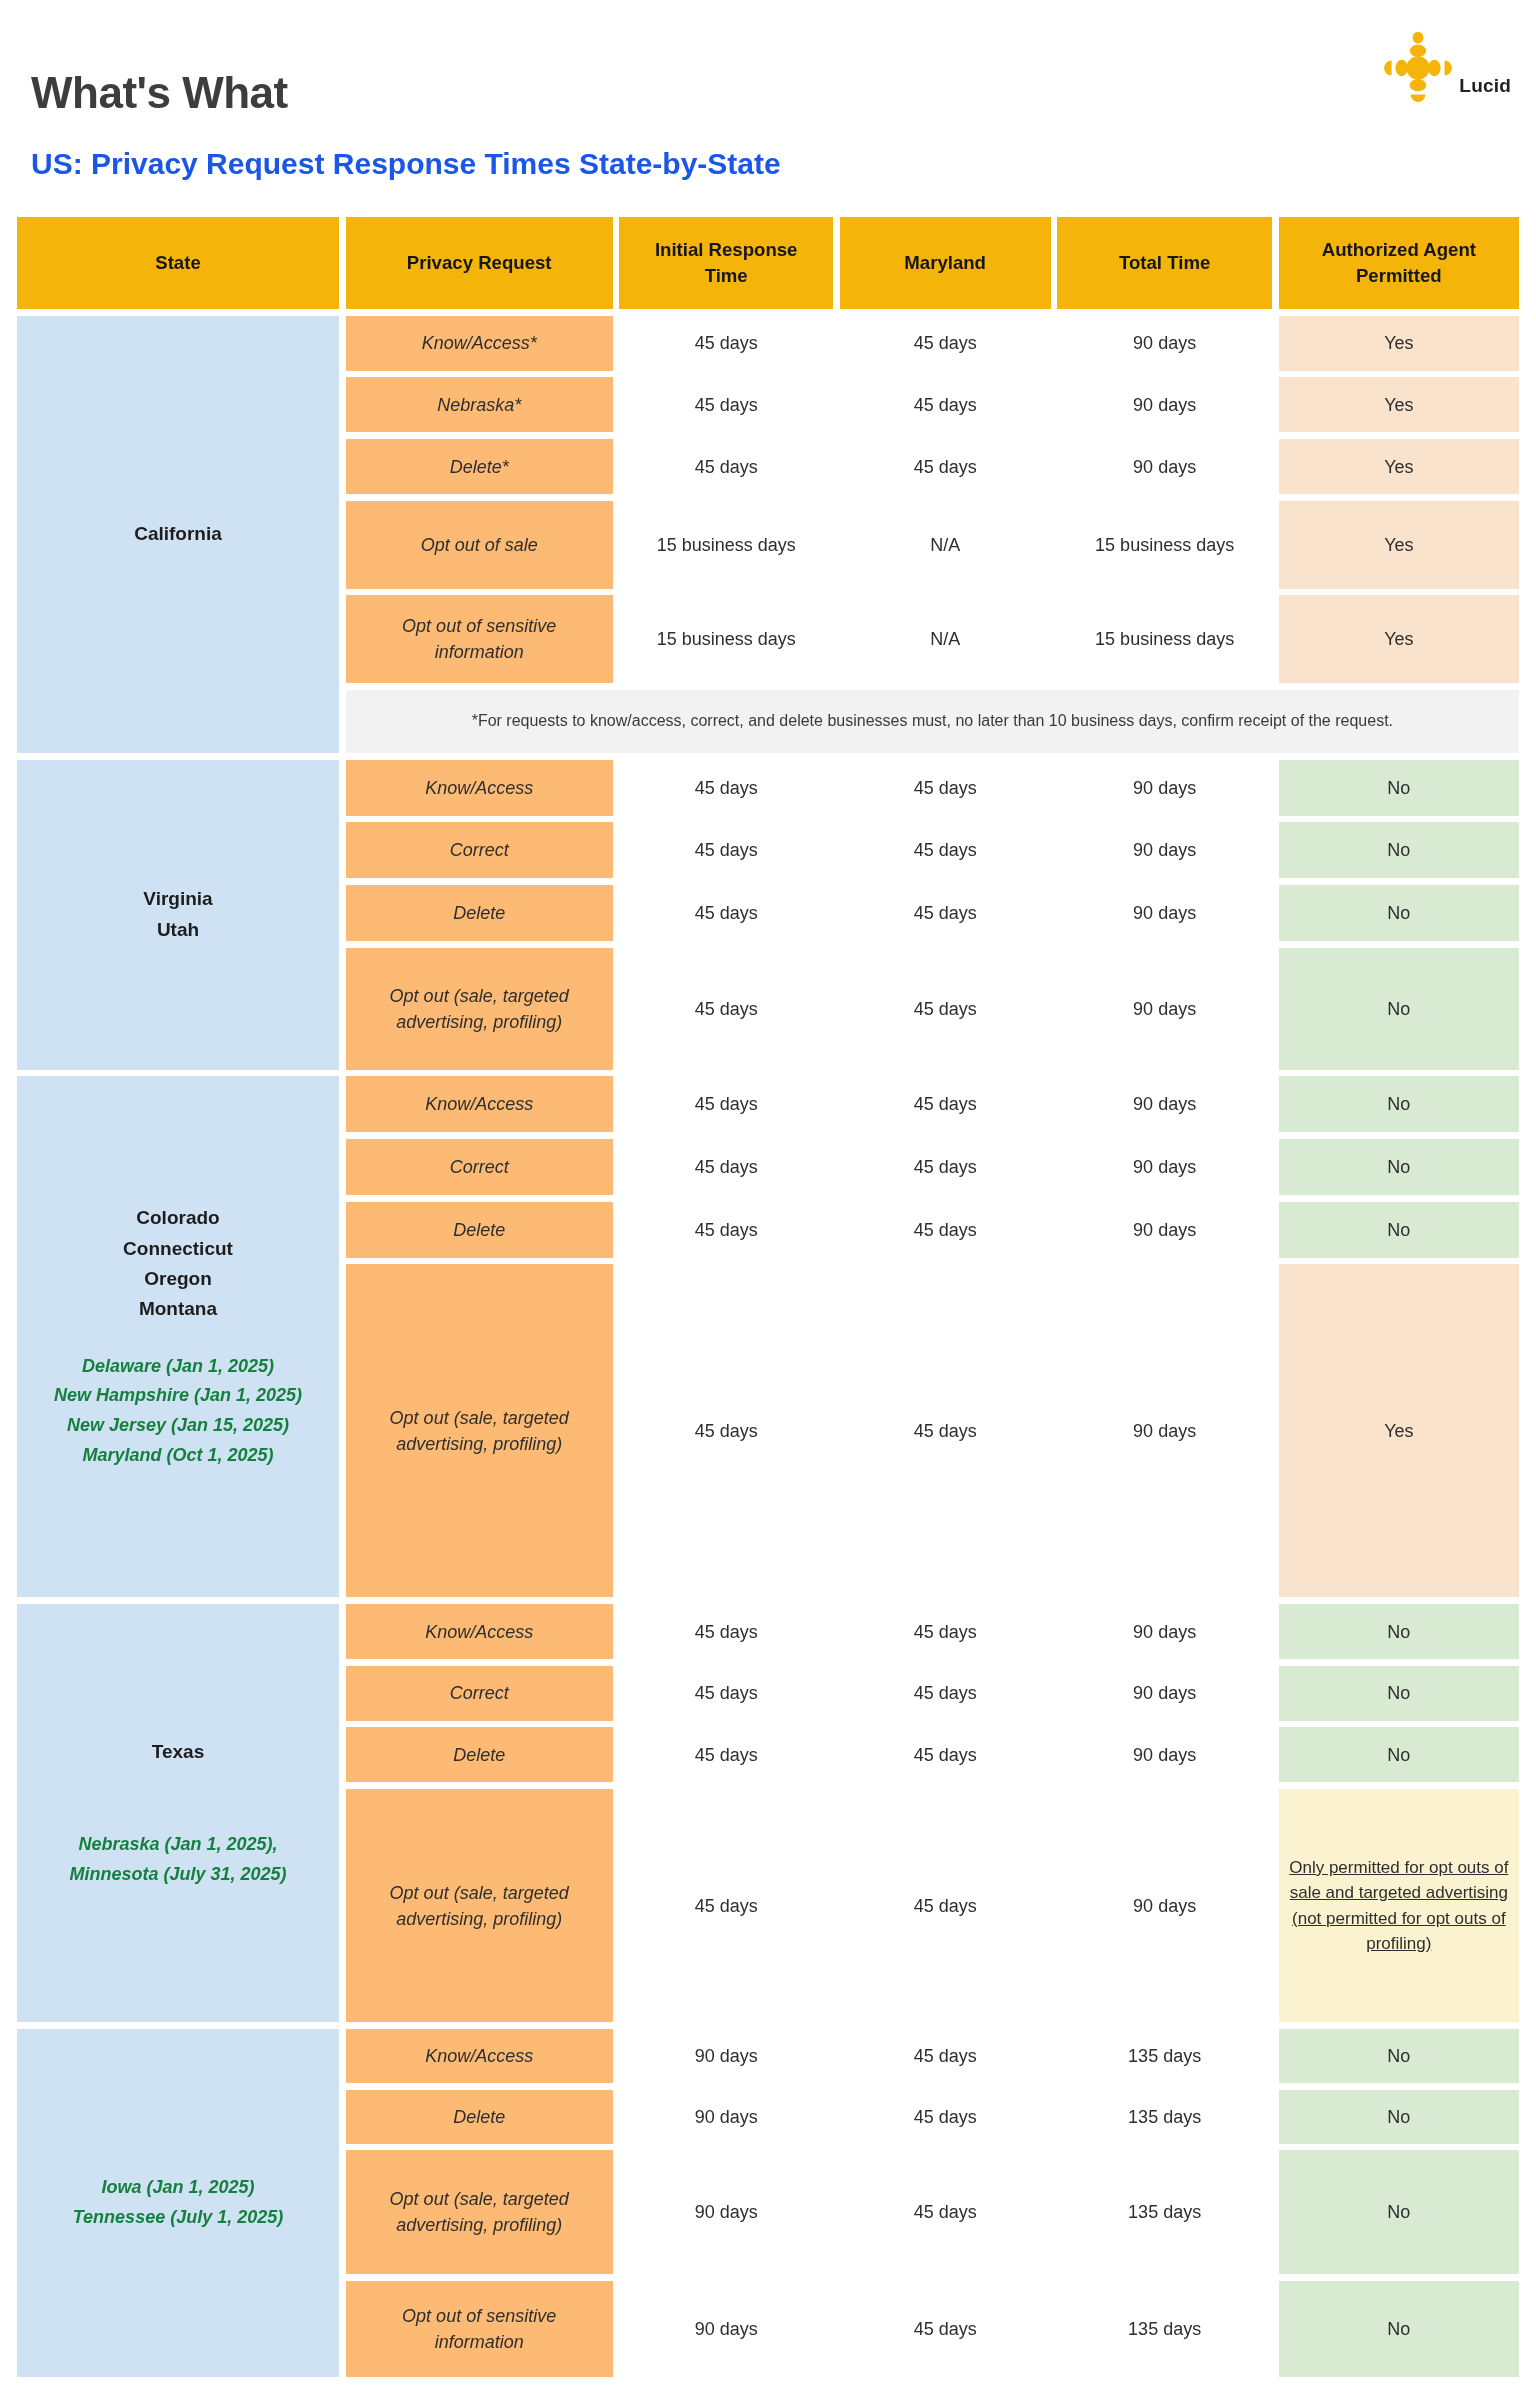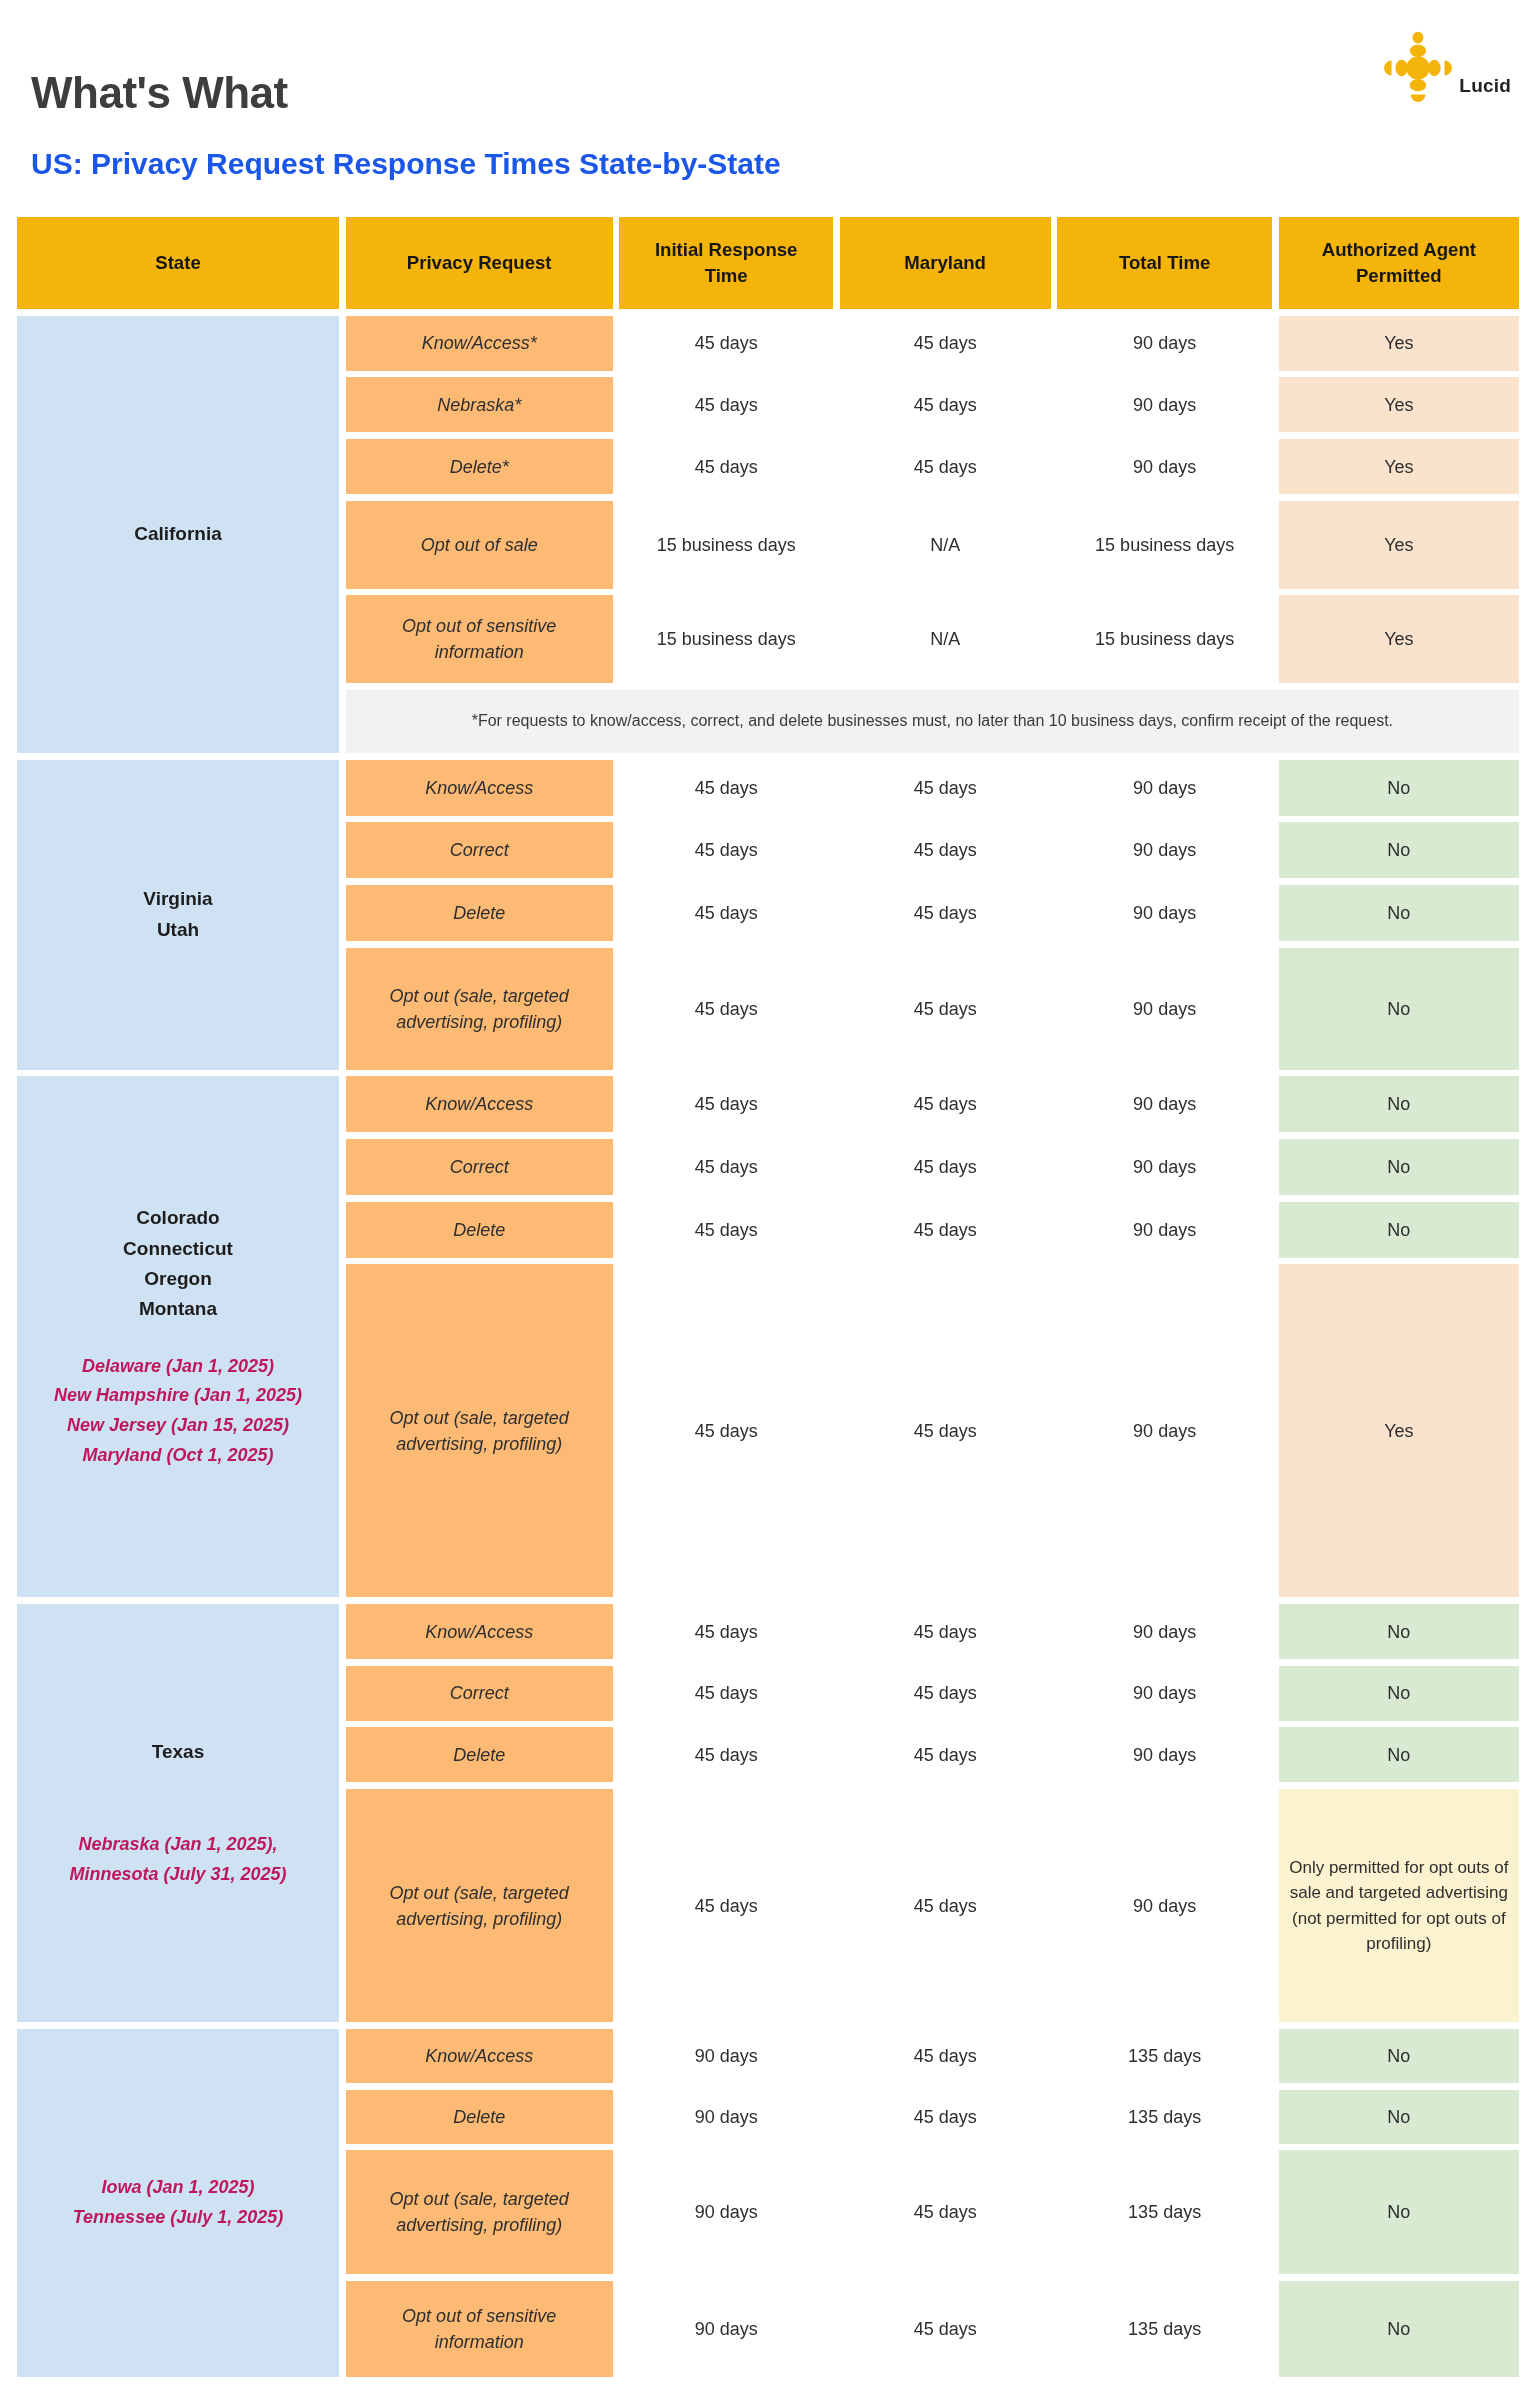--- a/index.html
+++ b/index.html
@@ -96,31 +96,31 @@
     font-size: 19px;
     line-height: 1.6;
     color: #1d1d1d;
     white-space: pre-line;
   }
   .s-italic {
     font-weight: 700;
     font-style: italic;
     font-size: 18px;
     line-height: 1.65;
-    color: #be185d;
+    color: #15803d;
     white-space: pre-line;
   }
   .s-bold:not(:empty) ~ .s-italic:not(:empty) { margin-top: 27px; }
   .s-bold:not(:empty) ~ .s-italic.gap-lg:not(:empty) { margin-top: 63px; }
 
   .c-req  { background: #fdba74; font-style: italic; }
   .c-val  { background: #ffffff; }
   .c-yes  { background: #fae3cc; }
   .c-no   { background: #d9ead3; }
-  .c-note { background: #fbf2cf; font-size: 17px; line-height: 1.5; padding: 9.6px 7.6px; }
+  .c-note { background: #fbf2cf; font-size: 17px; line-height: 1.5; padding: 9.6px 7.6px; text-decoration: underline; }
   .c-foot {
     grid-column: 2 / -1;
     background: #f2f2f2;
     font-size: 16px;
     line-height: 1.8;
     color: #3a3a3a;
     padding: 17px 9.6px;
   }
 </style>
 </head>

